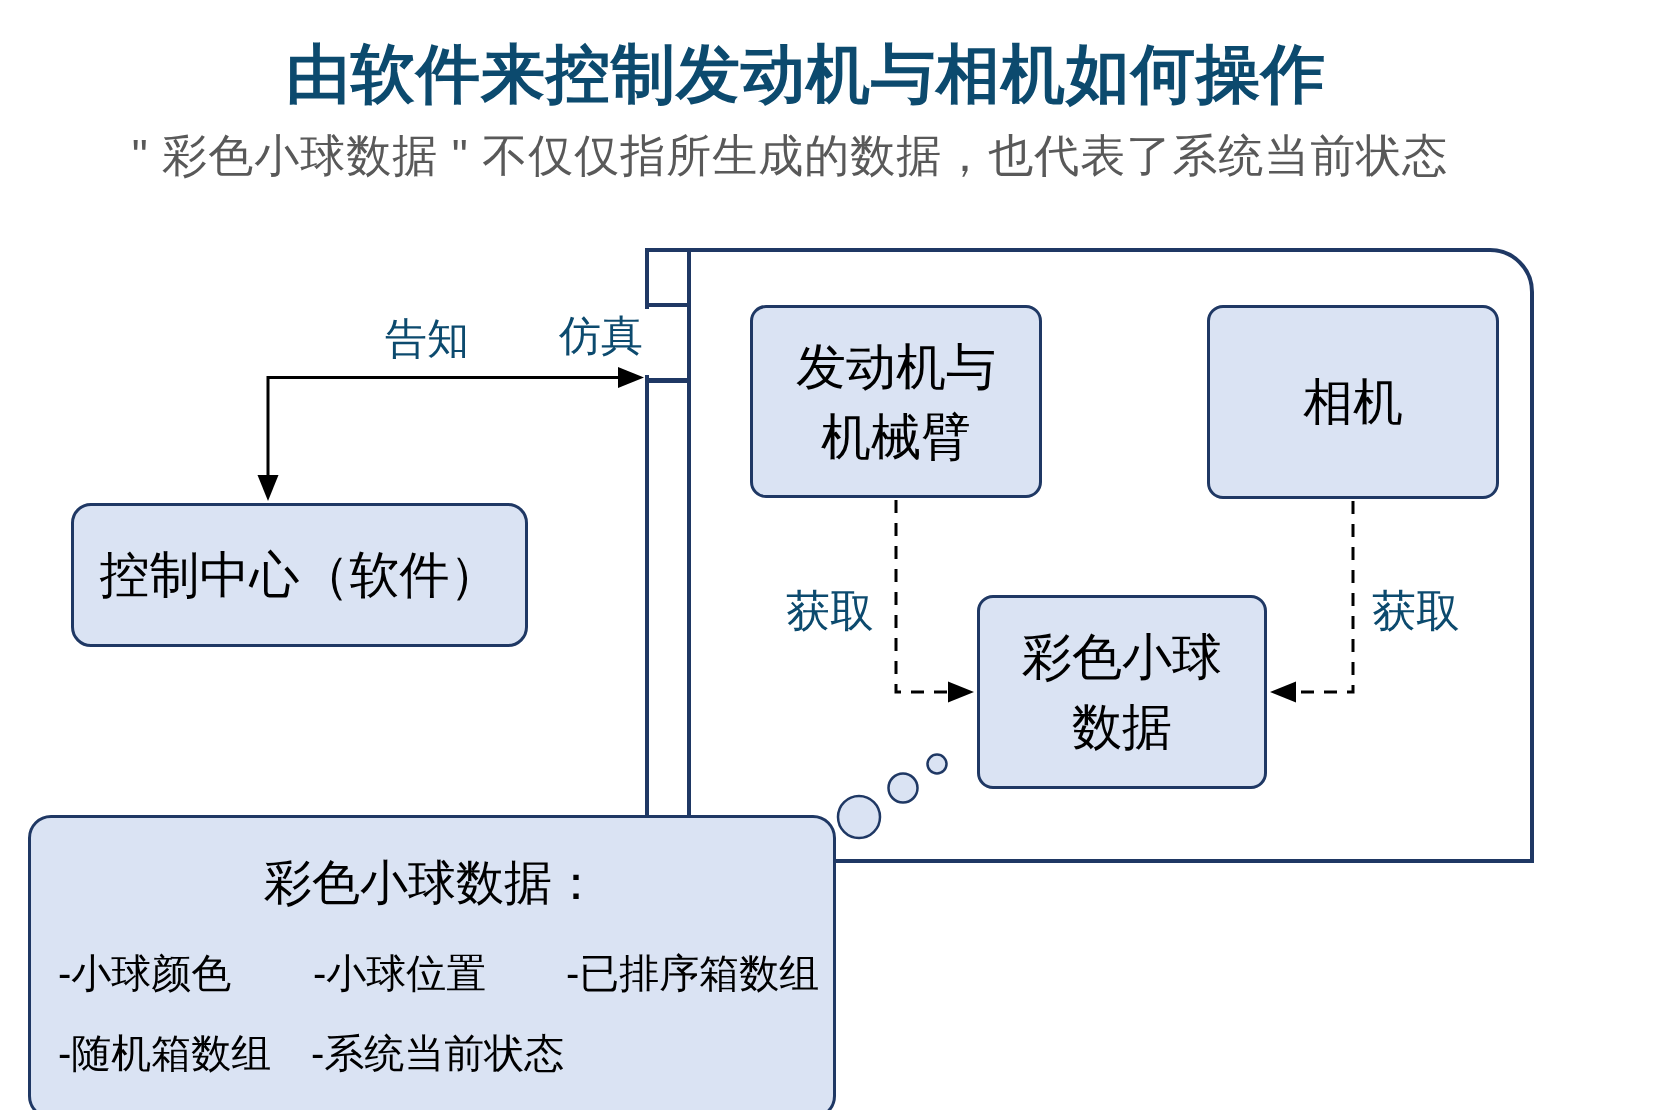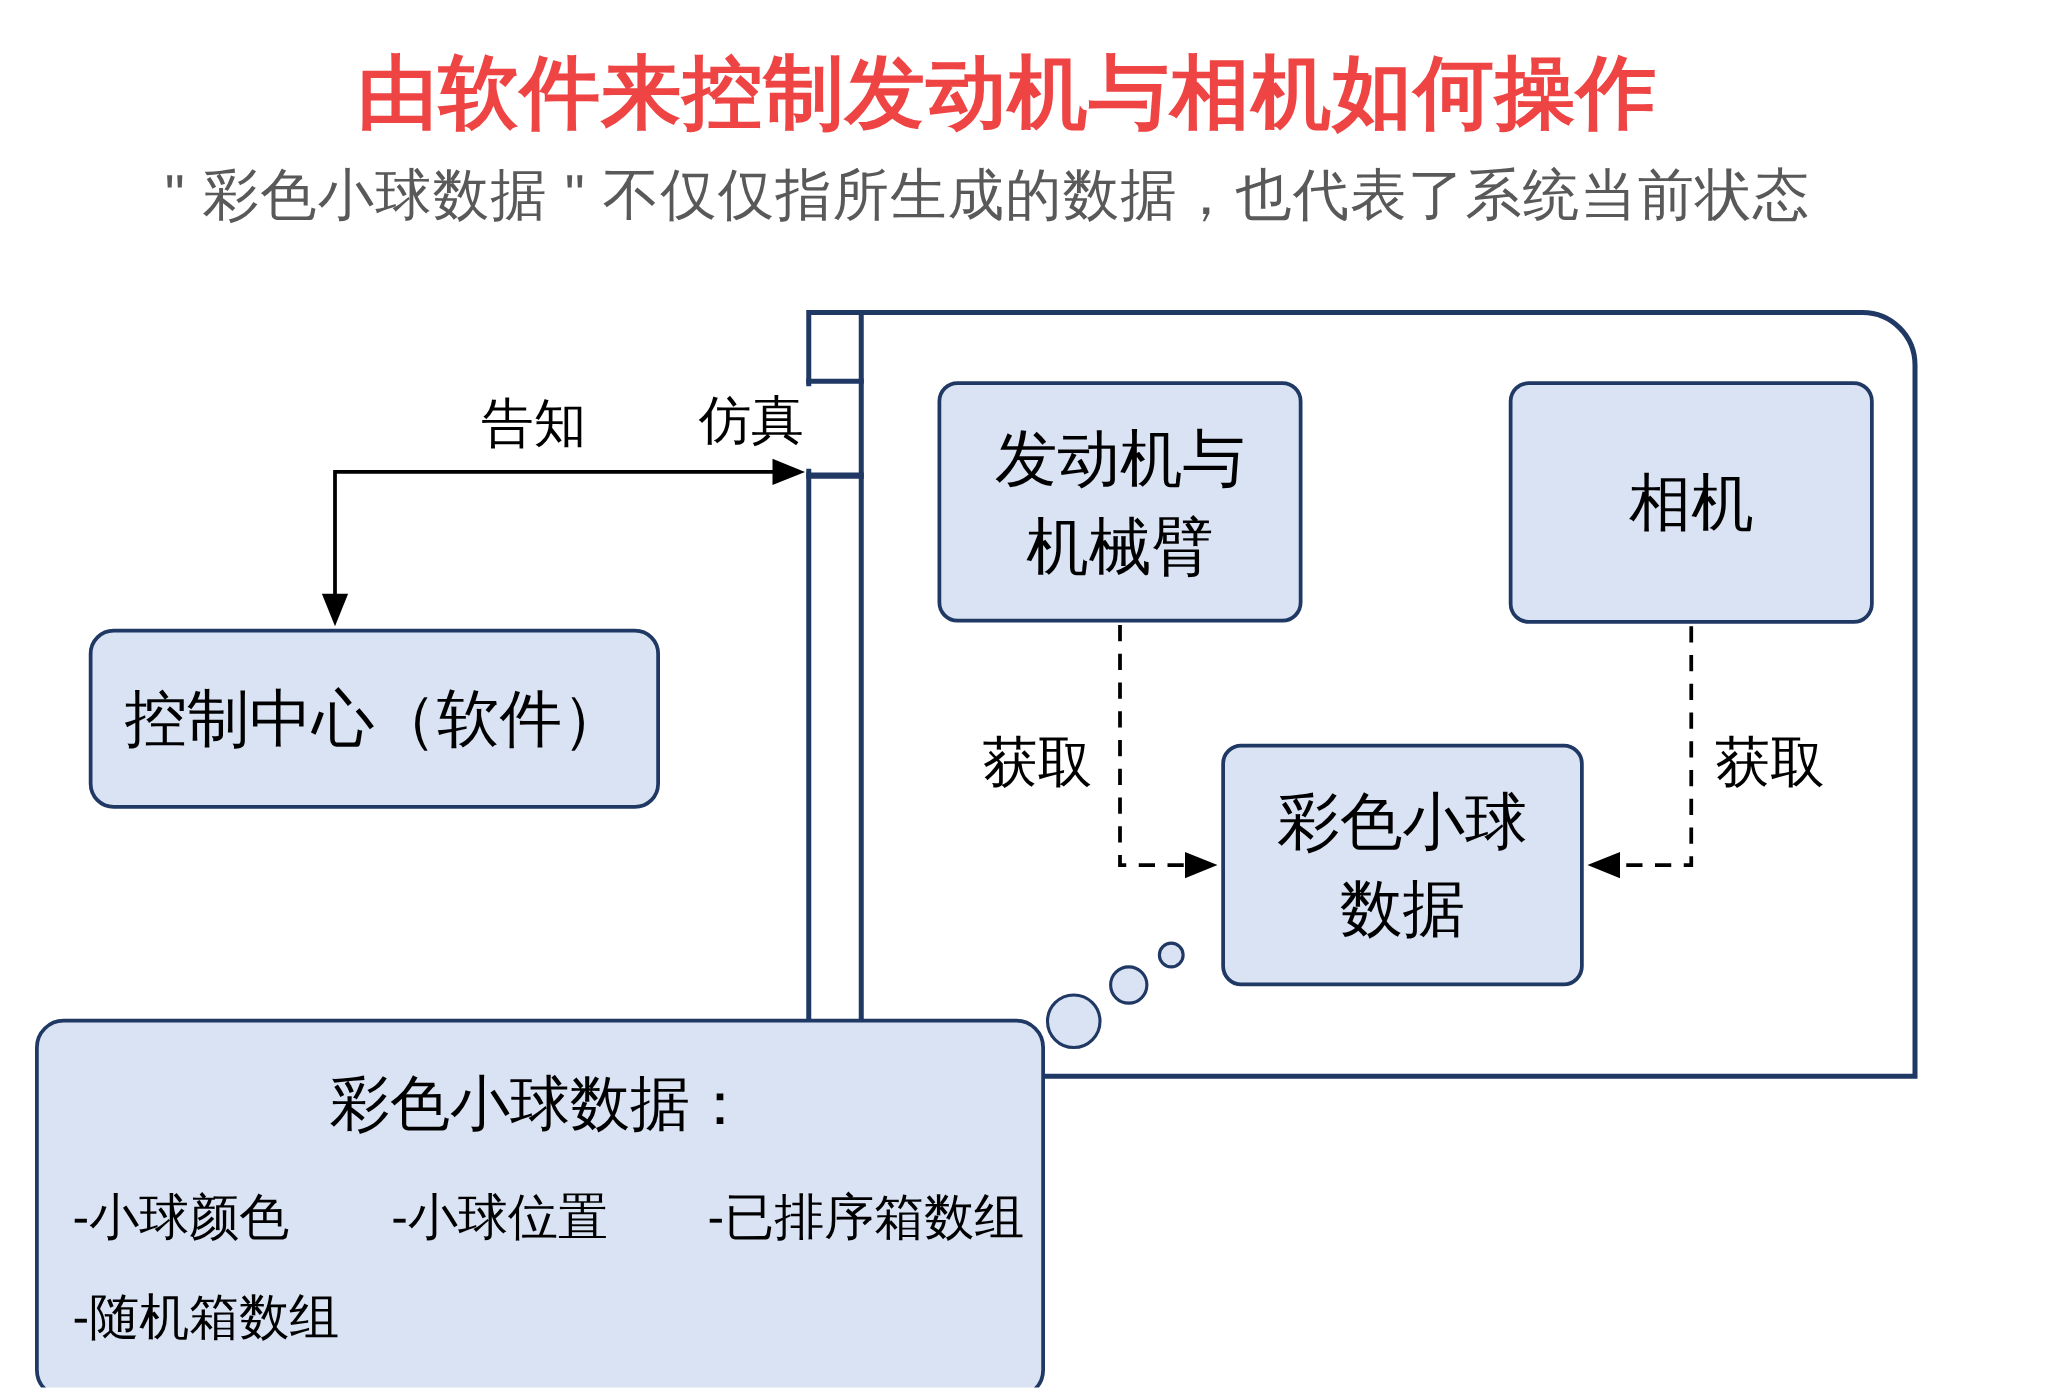--- a/index.html
+++ b/index.html
@@ -3,41 +3,41 @@
 <meta charset="utf-8">
 <style>
   html,body{margin:0;padding:0;background:#ffffff;}
   body{
     width:1656px;height:1110px;position:relative;overflow:hidden;
     font-family:"Liberation Sans","DejaVu Sans",sans-serif;color:#000;
   }
   .abs{position:absolute;}
   
   #header{left:0;top:38px;width:1580px;text-align:center;}
-  #title{font-size:64px;font-weight:600;line-height:72px;color:#ef4444;letter-spacing:1px;margin-left:32px;}
+  #title{font-size:64px;font-weight:600;line-height:72px;color:#0c4a6e;letter-spacing:1px;margin-left:32px;}
   #subtitle{margin-top:16px;font-size:45px;font-weight:400;color:#595959;letter-spacing:1px;}
   
   #sim-frame{
     left:645px;top:248px;width:889px;height:615px;box-sizing:border-box;
     border:4px solid #1f3864;border-radius:0 44px 0 0;background:#ffffff;z-index:1;
   }
   .frameline{background:#1f3864;z-index:2;}
   #frame-gap{left:642px;top:309px;width:11px;height:66px;background:#ffffff;z-index:2;}
   
   .node{
     box-sizing:border-box;background:#dae3f3;border:3px solid #1f3864;border-radius:16px;
     display:flex;flex-direction:column;align-items:center;justify-content:center;
     font-size:50px;line-height:70px;text-align:center;color:#000;z-index:3;
   }
   #node-control{left:23px;top:503px;width:457px;height:144px;border-radius:20px;margin-left:48px;}
   #node-engine{left:750px;top:305px;width:292px;height:193px;}
   #node-camera{left:1207px;top:305px;width:292px;height:194px;}
   #node-balldata{left:977px;top:595px;width:290px;height:194px;}
   
-  .edge-label{font-size:42px;line-height:46px;color:#000000;z-index:4;white-space:nowrap;}
+  .edge-label{font-size:42px;line-height:46px;color:#0c4a6e;z-index:4;white-space:nowrap;}
   #label-inform{left:385px;top:316px;}
   #label-sim{left:557px;top:313px;width:86px;text-align:right;}
   #label-acq-left{left:786px;top:588px;font-size:44px;}
   #label-acq-right{left:1372px;top:588px;font-size:44px;}
   
   #connector-svg{left:0;top:0;z-index:3;}
   
   #callout{
     left:28px;top:815px;width:808px;height:304px;box-sizing:border-box;
     background:#dae3f3;border:3px solid #1f3864;border-radius:23px;z-index:5;
@@ -113,13 +113,14 @@
   <circle cx="903" cy="788" r="14.5" fill="#dae3f3" stroke="#1f3864" stroke-width="2.5"></circle>
   <circle cx="937" cy="764" r="9.5" fill="#dae3f3" stroke="#1f3864" stroke-width="2.5"></circle>
 </svg>
 
 <div class="abs" id="callout">
   <div id="callout-title">彩色小球数据：</div>
   <span class="callout-item" id="ci-r1a">-小球颜色</span>
   <span class="callout-item" id="ci-r1c">-已排序箱数组</span>
   <span class="callout-item" id="ci-r1b">-小球位置</span>
   <span class="callout-item" id="ci-r2a">-随机箱数组</span>
+  <span class="callout-item" id="ci-r2b">-系统当前状态</span>
 </div>
 
 </body></html>

